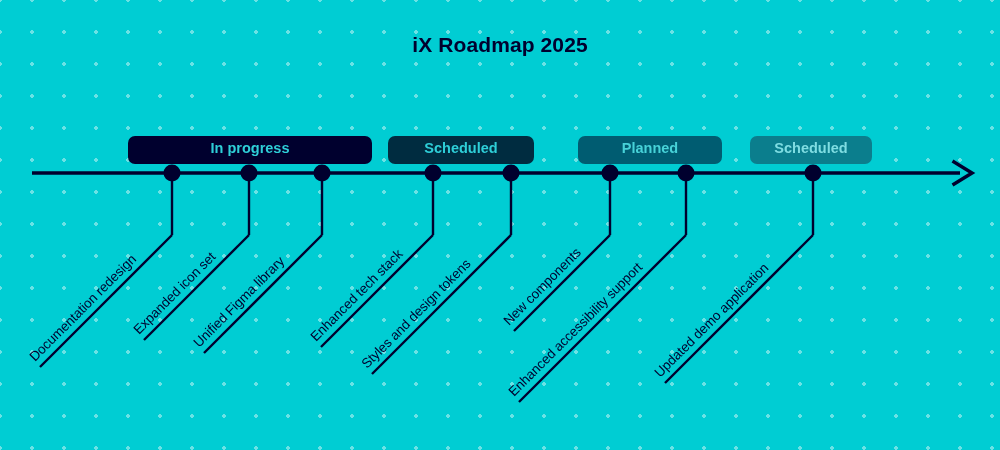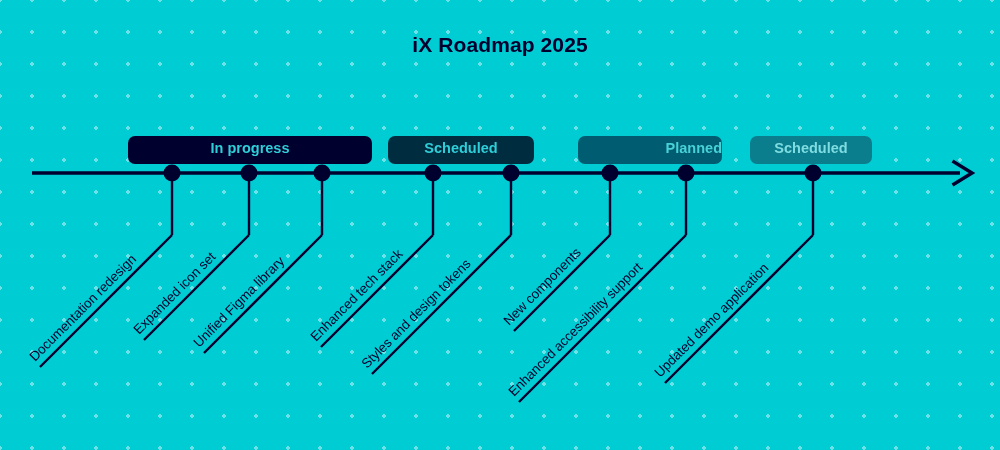--- a/index.html
+++ b/index.html
@@ -62,21 +62,21 @@
 </head>
 <body>
 
 <div id="stage">
 
   <div id="title">iX Roadmap 2025</div>
 
   <div id="phases">
       <div class="phase-box" style="left: 128px; top: 136px; width: 244px; background: rgb(0, 0, 46); color: rgb(46, 207, 216);">In progress</div>
       <div class="phase-box" style="left: 388px; top: 136px; width: 146px; background: rgb(0, 44, 64); color: rgb(46, 207, 216);">Scheduled</div>
-      <div class="phase-box" style="left: 578px; top: 136px; width: 144px; background: rgb(0, 92, 113); color: rgb(71, 210, 216); text-align: right;">Planned</div>
+      <div class="phase-box" style="left: 578px; top: 136px; width: 144px; background: rgb(0, 92, 113); color: rgb(71, 210, 216);">Planned</div>
       <div class="phase-box" style="left: 750px; top: 136px; width: 122px; background: rgb(11, 126, 141); color: rgb(127, 221, 226);">Scheduled</div>
     </div>
 
   <svg id="svg-layer" width="1000" height="450">
     <g id="axis-group">
         <line x1="32" y1="173" x2="960" y2="173" stroke="#00002e" stroke-width="3.5"></line>
         <polyline points="954,162 972,173 954,184" fill="none" stroke="#00002e" stroke-width="3.5" stroke-linecap="square" stroke-linejoin="miter"></polyline>
       </g>
     <g id="leader-group">
         <line x1="172" y1="173" x2="172" y2="235" stroke="#00002e" stroke-width="2.4"></line>

